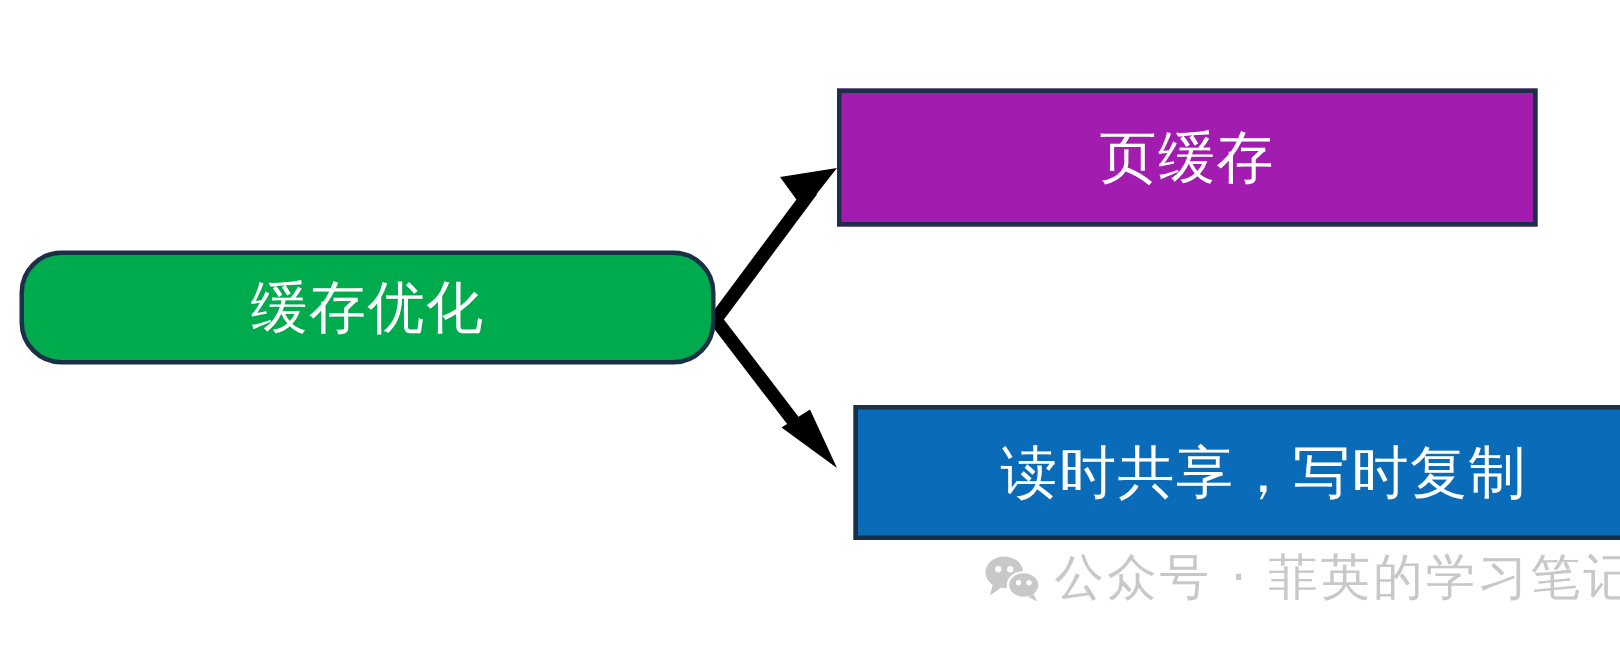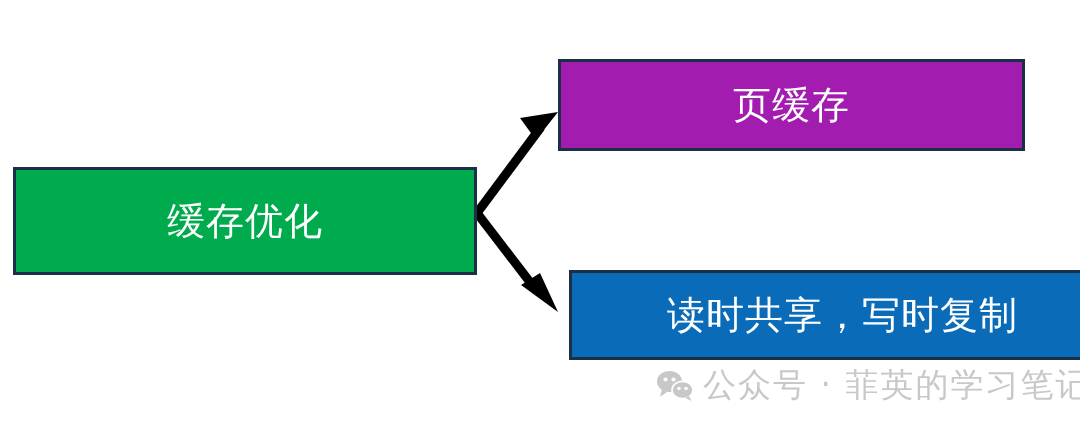--- a/index.html
+++ b/index.html
@@ -31,23 +31,24 @@
     user-select: none;
   }
   .node-label {
     display: block;
     white-space: nowrap;
   }
   #node-cache-optimization {
     left: 13px;
     top: 167px;
     width: 464px;
-    height: 108px;
+    height: 76px;
     background: #00ab4e;
     font-size: 38px;
+    border-radius: 28px;
   }
   #node-page-cache {
     left: 558px;
     top: 59px;
     width: 467px;
     height: 92px;
     background: #a21caf;
     font-size: 38px;
   }
   #node-cow {

